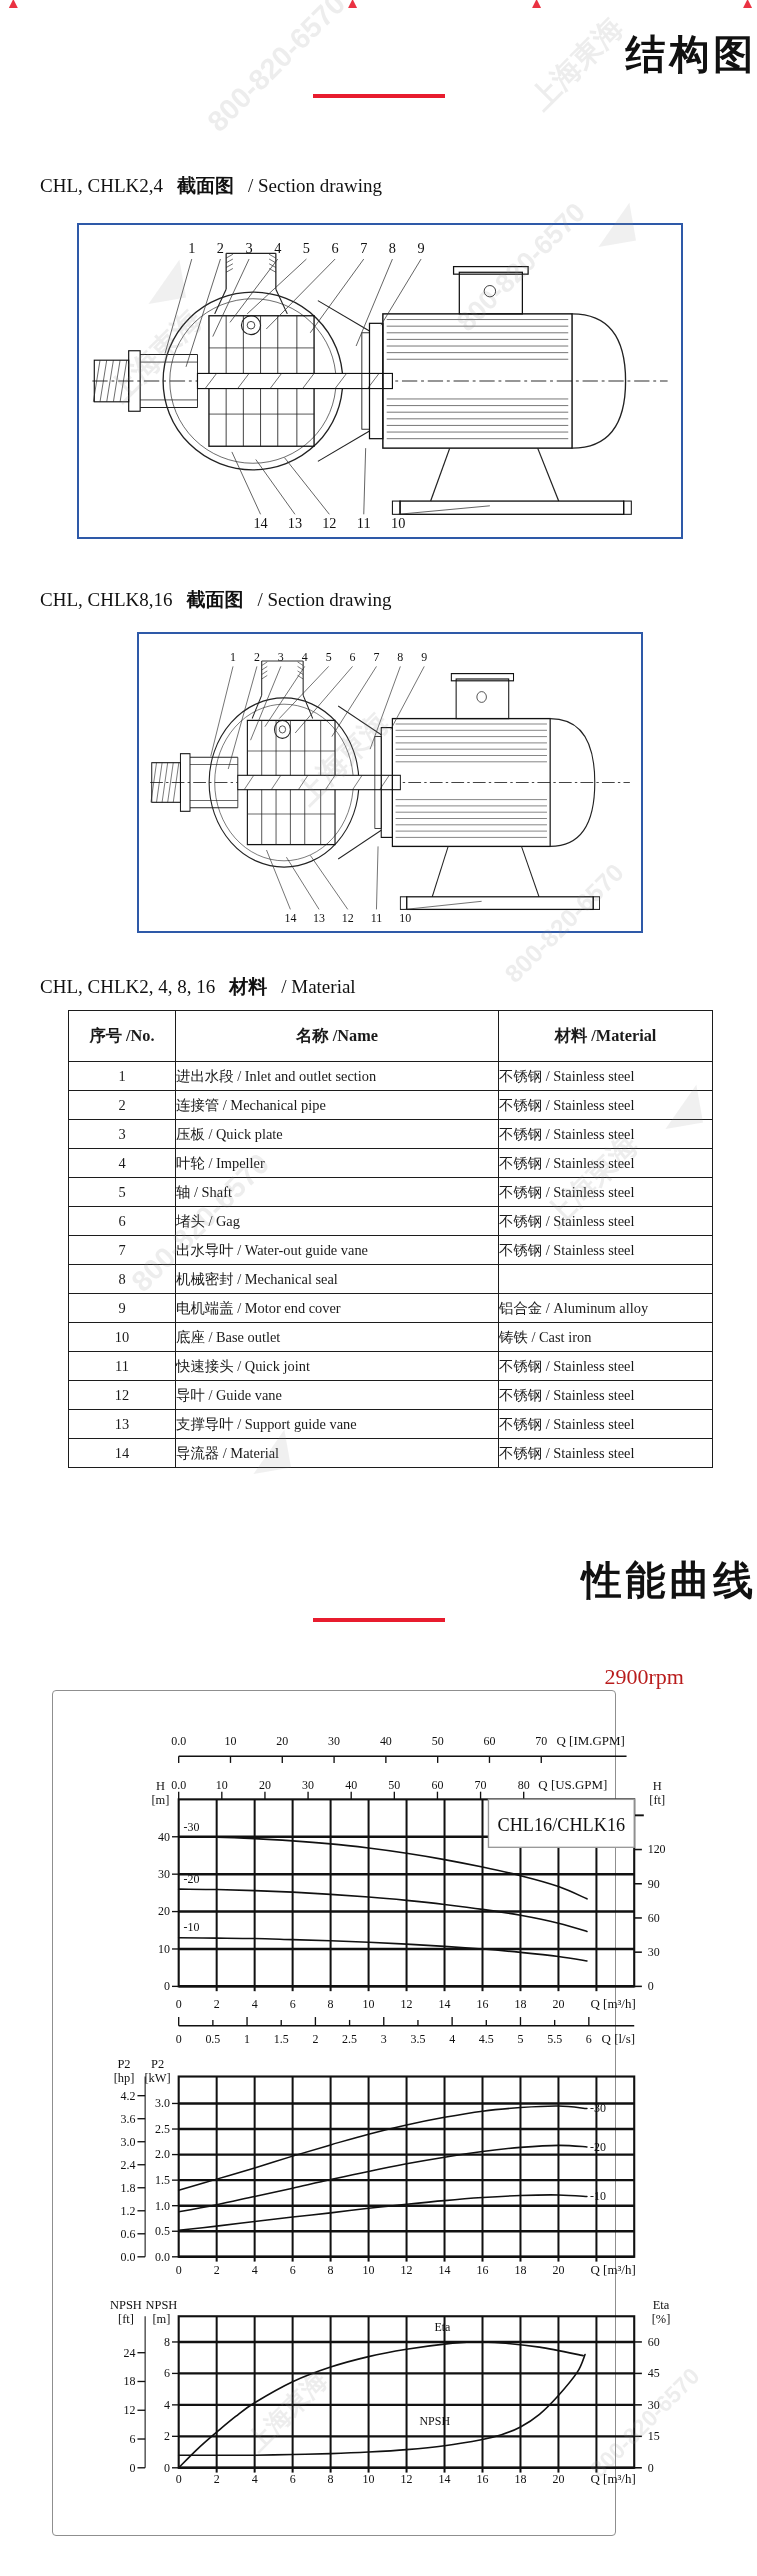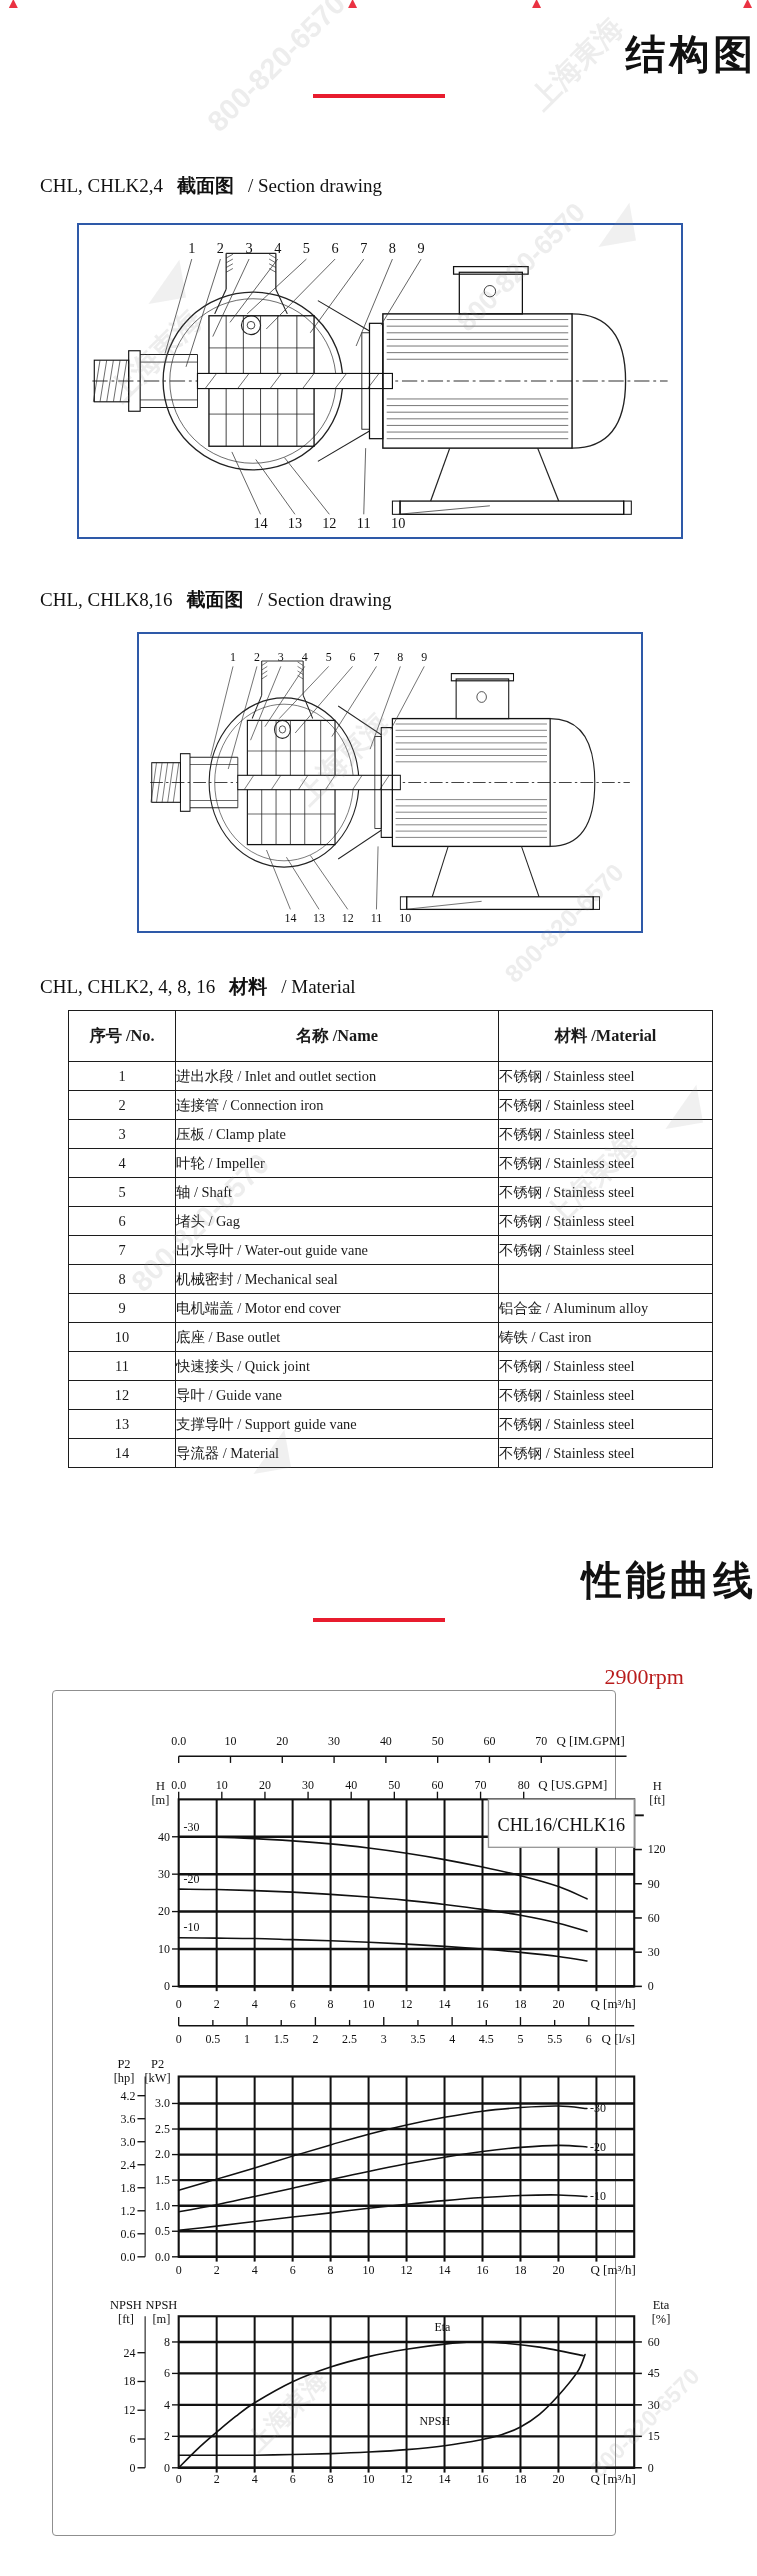--- a/index.html
+++ b/index.html
@@ -284,26 +284,26 @@
       </tr>
     </thead>
   <tbody id="mat-body">
       <tr>
         <td class="c-no">1</td>
         <td class="c-name">进出水段 / Inlet and outlet section</td>
         <td class="c-mat">不锈钢 / Stainless steel</td>
       </tr>
       <tr>
         <td class="c-no">2</td>
-        <td class="c-name">连接管 / Connection iron</td>
+        <td class="c-name">连接管 / Mechanical pipe</td>
         <td class="c-mat">不锈钢 / Stainless steel</td>
       </tr>
       <tr>
         <td class="c-no">3</td>
-        <td class="c-name">压板 / Clamp plate</td>
+        <td class="c-name">压板 / Quick plate</td>
         <td class="c-mat">不锈钢 / Stainless steel</td>
       </tr>
       <tr>
         <td class="c-no">4</td>
         <td class="c-name">叶轮 / Impeller</td>
         <td class="c-mat">不锈钢 / Stainless steel</td>
       </tr>
       <tr>
         <td class="c-no">5</td>
         <td class="c-name">轴 / Shaft</td>

